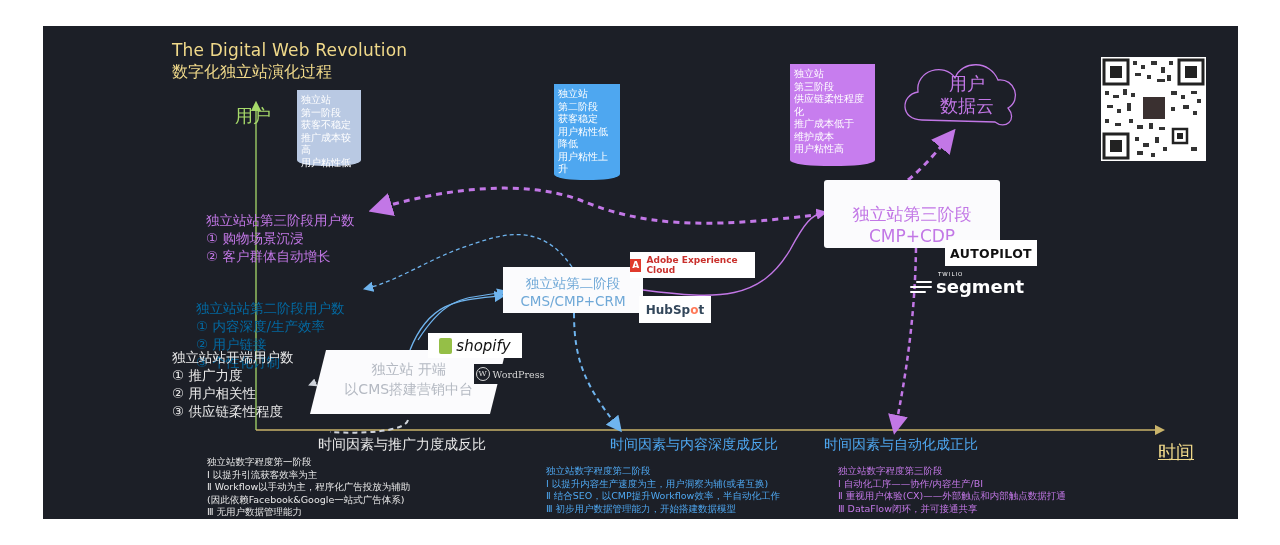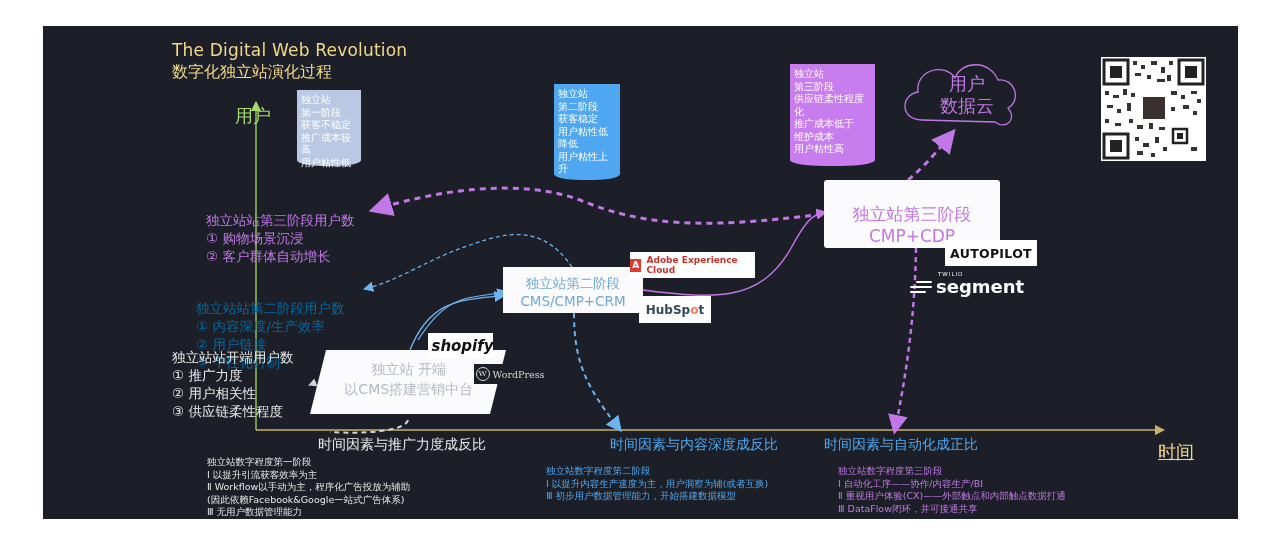--- a/index.html
+++ b/index.html
@@ -17,21 +17,21 @@
   .stage-list{font-size:13.5px;line-height:18px;}
   .list3{left:206px;top:178px;color:#c277e6;margin-top:33px;}
   .list2{left:196px;top:253px;color:#0369a1;margin-top:46px;}
   .list1{left:172px;top:348px;color:#e8e8e8;}
   .box{background:#fbfbfd;text-align:center;}
   .box2{left:503px;top:267px;width:140px;height:46px;color:#6fa8d7;font-size:13.5px;line-height:18px;padding-top:7px;box-sizing:border-box;}
   .box3{left:824px;top:180px;width:176px;height:68px;color:#c277e6;font-size:17px;line-height:22px;padding-top:23px;box-sizing:border-box;border-radius:3px;}
   .box1{left:318px;top:350px;width:180px;height:64px;color:#b4b9c2;font-size:14px;line-height:20px;padding-top:9px;box-sizing:border-box;transform:skewX(-14deg);}
   .box1 > div{transform:skewX(14deg);}
   .logo{background:#ffffff;display:flex;align-items:center;justify-content:center;box-sizing:border-box;}
-  .logo-shopify{left:428px;top:333px;width:65px;height:25px;font-weight:bold;font-style:italic;font-size:15px;color:#111;}
+  .logo-shopify{left:428px;top:333px;width:94px;height:25px;font-weight:normal;font-style:italic;font-size:15px;color:#111;}
   .logo-shopify .bag{display:inline-block;width:13px;height:16px;background:#95bf47;border-radius:2px;margin-right:4px;}
   .logo-wp{left:474px;top:364px;width:72px;height:20px;background:#1c1f27;color:#d6d6d6;font-family:"DejaVu Serif","Liberation Serif",serif;font-size:9.5px;}
   .logo-wp .w{display:inline-block;width:12px;height:12px;border-radius:50%;border:1.5px solid #d6d6d6;margin-right:3px;font-size:8px;line-height:12px;text-align:center;}
   .logo-adobe{left:630px;top:252px;width:125px;height:26px;color:#c9302c;font-size:9px;font-weight:bold;}
   .logo-adobe .a{display:inline-block;width:13px;height:13px;background:#e03b2d;margin-right:5px;color:#fff;font-size:9px;line-height:13px;text-align:center;}
   .logo-hub{left:639px;top:296px;width:72px;height:27px;color:#33475b;font-size:12px;font-weight:bold;}
   .logo-hub .o{color:#ff7a59;}
   .logo-auto{left:945px;top:240px;width:92px;height:26px;color:#111;font-size:12.5px;font-weight:900;letter-spacing:0.3px;}
   .logo-seg{left:910px;top:272px;width:120px;height:30px;background:transparent;color:#ffffff;justify-content:flex-start;}
   .logo-seg .sicon{width:22px;height:18px;position:relative;margin-right:4px;}
@@ -253,20 +253,21 @@
 <div class="abs desc desc1">
   <div>独立站数字程度第一阶段</div>
   <div>Ⅰ 以提升引流获客效率为主</div>
   <div>Ⅱ Workflow以手动为主，程序化广告投放为辅助</div>
   <div>(因此依赖Facebook&amp;Google一站式广告体系)</div>
   <div>Ⅲ 无用户数据管理能力</div>
 </div>
 <div class="abs desc desc2">
   <div>独立站数字程度第二阶段</div>
   <div>Ⅰ 以提升内容生产速度为主，用户洞察为辅(或者互换)</div>
+  <div>Ⅱ 结合SEO，以CMP提升Workflow效率，半自动化工作</div>
   <div>Ⅲ 初步用户数据管理能力，开始搭建数据模型</div>
 </div>
 <div class="abs desc desc3">
   <div>独立站数字程度第三阶段</div>
   <div>Ⅰ 自动化工序——协作/内容生产/BI</div>
   <div>Ⅱ 重视用户体验(CX)——外部触点和内部触点数据打通</div>
   <div>Ⅲ DataFlow闭环，并可接通共享</div>
 </div>
 
 </body></html>

